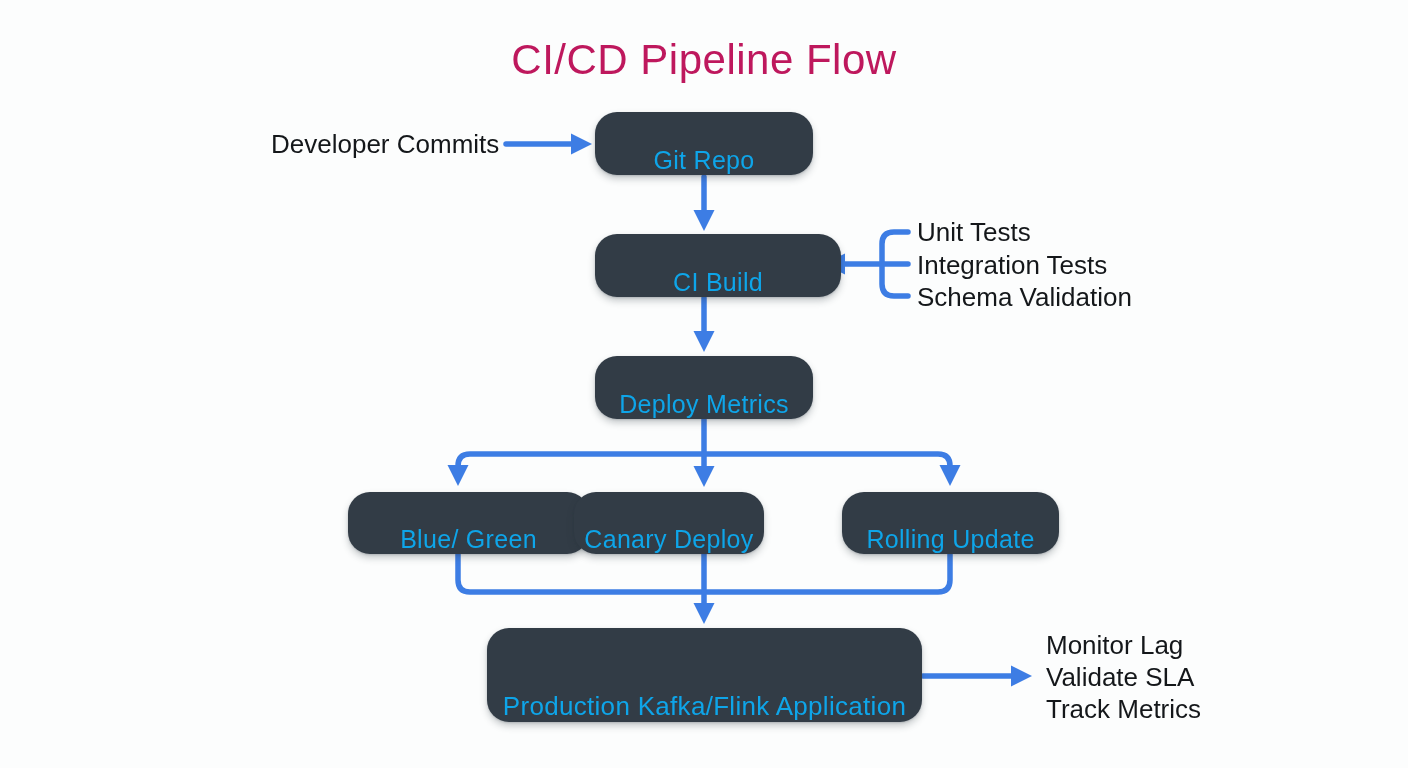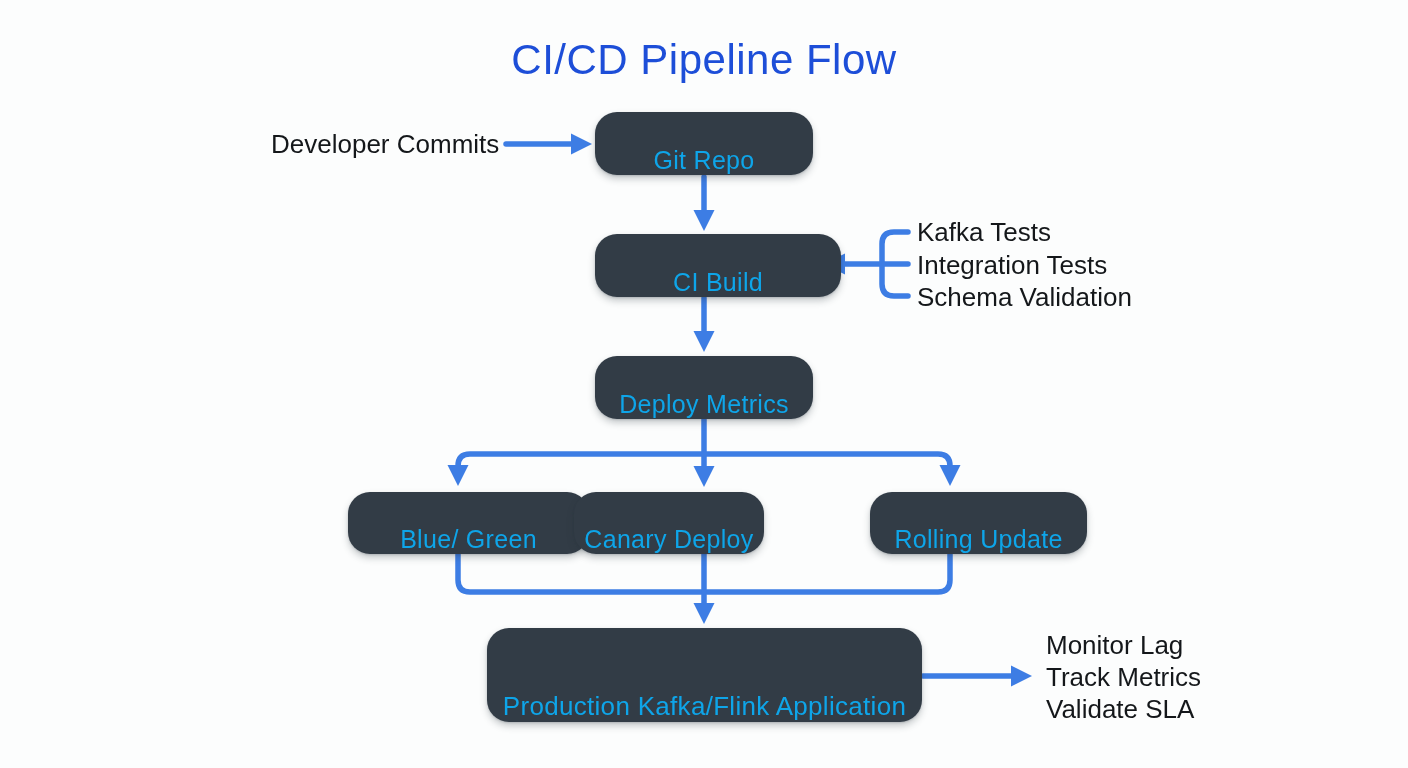--- a/index.html
+++ b/index.html
@@ -19,41 +19,41 @@
     width:1408px;height:768px;
     pointer-events:none;
   }
   .diagram-title{
     position:absolute;
     left:0;right:0;top:36px;
     text-align:center;
     font-size:42px;
     font-weight:500;
     letter-spacing:.5px;
-    color:#1d4ed8;
+    color:#be185d;
     margin:0;
   }
   .node{
     position:absolute;
     display:flex;align-items:flex-end;justify-content:center;
     background:#323c46;
     color:#0ea5e9;
     border-radius:22px;
     box-shadow:0 4px 7px rgba(40,50,60,.25), 0 1px 2px rgba(40,50,60,.18);
     font-size:25px;
     font-weight:400;
     letter-spacing:.3px;
     white-space:nowrap;
   }
   .node-git-repo        {left:595px;top:112px;width:218px;height:63px;}
   .node-ci-build        {left:595px;top:234px;width:246px;height:63px;}
   .node-deploy-strategy {left:595px;top:356px;width:218px;height:63px;}
   .node-blue-green      {left:348px;top:492px;width:241px;height:62px;}
   .node-canary-deploy   {left:574px;top:492px;width:190px;height:62px;}
-  .node-rolling-update  {left:842px;top:492px;width:217px;height:62px;margin-left:28px;}
+  .node-rolling-update  {left:842px;top:492px;width:217px;height:62px;}
   .node-production      {left:487px;top:628px;width:435px;height:94px;font-size:26px;}
   .side-label{
     position:absolute;
     color:#14171a;
     font-size:26px;
     font-weight:500;
     white-space:nowrap;
   }
   .label-developer-commits{left:271px;top:129px;}
   .label-list{line-height:32.5px;}
@@ -100,21 +100,21 @@
 
   <div class="node node-git-repo">
     <span>Git Repo</span>
   </div>
 
   <div class="node node-ci-build">
     <span>CI Build</span>
   </div>
 
   <div class="side-label label-list label-ci-checks">
-    <div>Kafka Tests</div>
+    <div>Unit Tests</div>
     <div>Integration Tests</div>
     <div>Schema Validation</div>
   </div>
 
   <div class="node node-deploy-strategy">
     <span>Deploy Metrics</span>
   </div>
 
   <div class="node node-blue-green">
     <span>Blue/ Green</span>
@@ -127,17 +127,17 @@
   <div class="node node-rolling-update">
     <span>Rolling Update</span>
   </div>
 
   <div class="node node-production">
     <span>Production Kafka/Flink Application</span>
   </div>
 
   <div class="side-label label-list label-monitoring">
     <div>Monitor Lag</div>
+    <div>Validate SLA</div>
     <div>Track Metrics</div>
-    <div>Validate SLA</div>
   </div>
 
 </div>
 
 </body></html>

